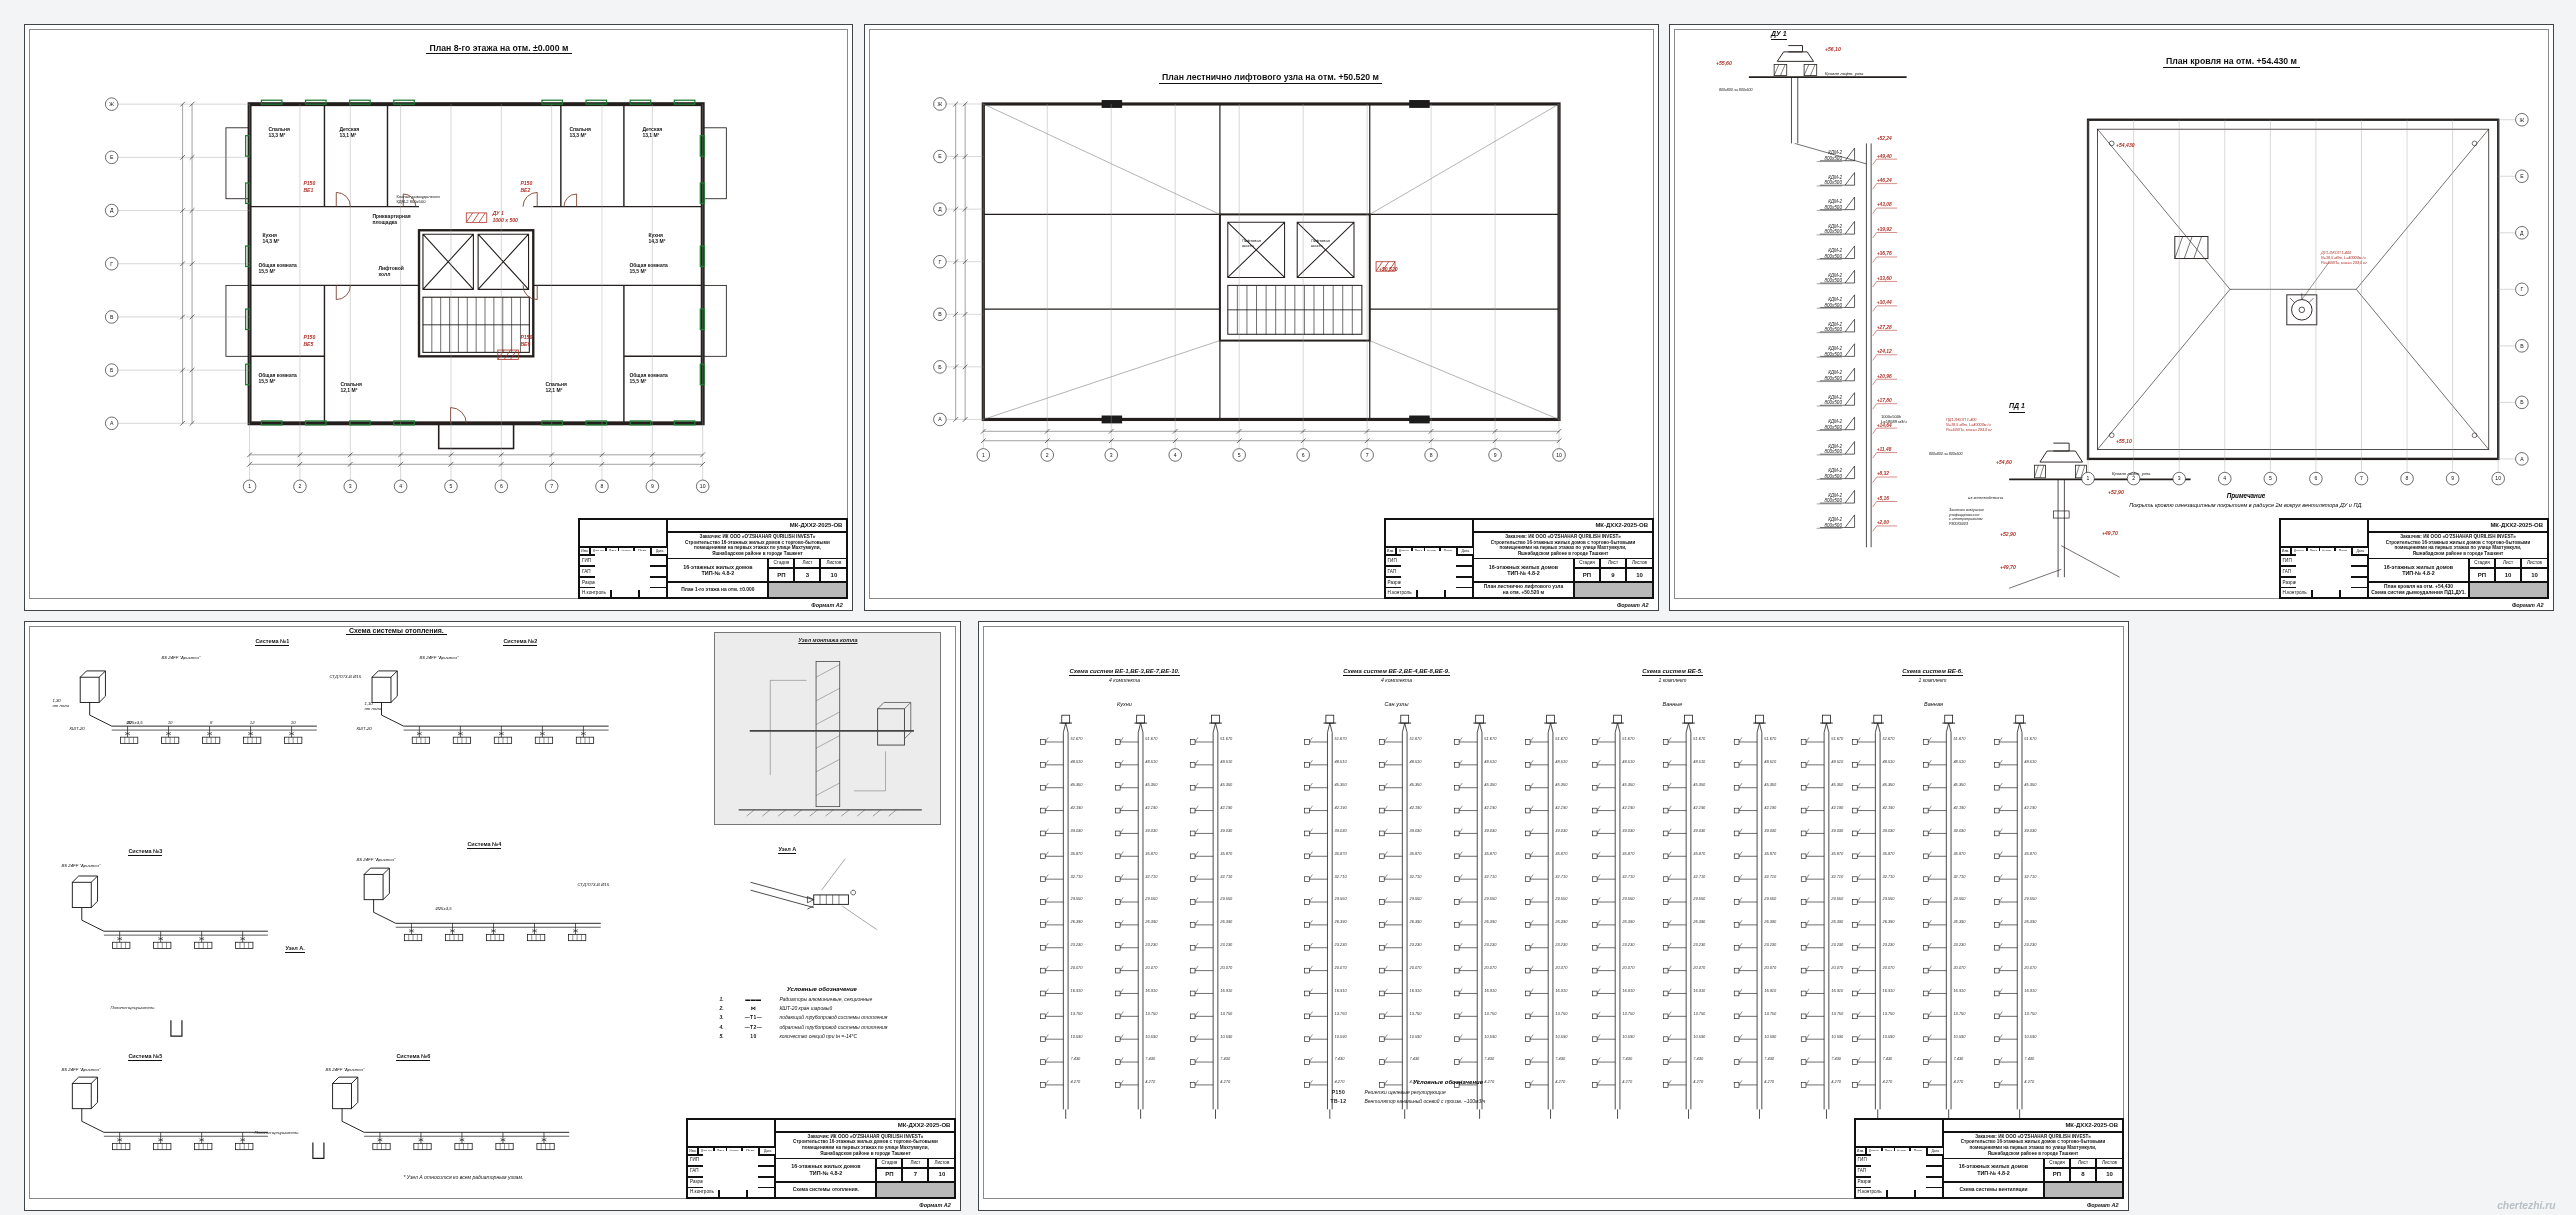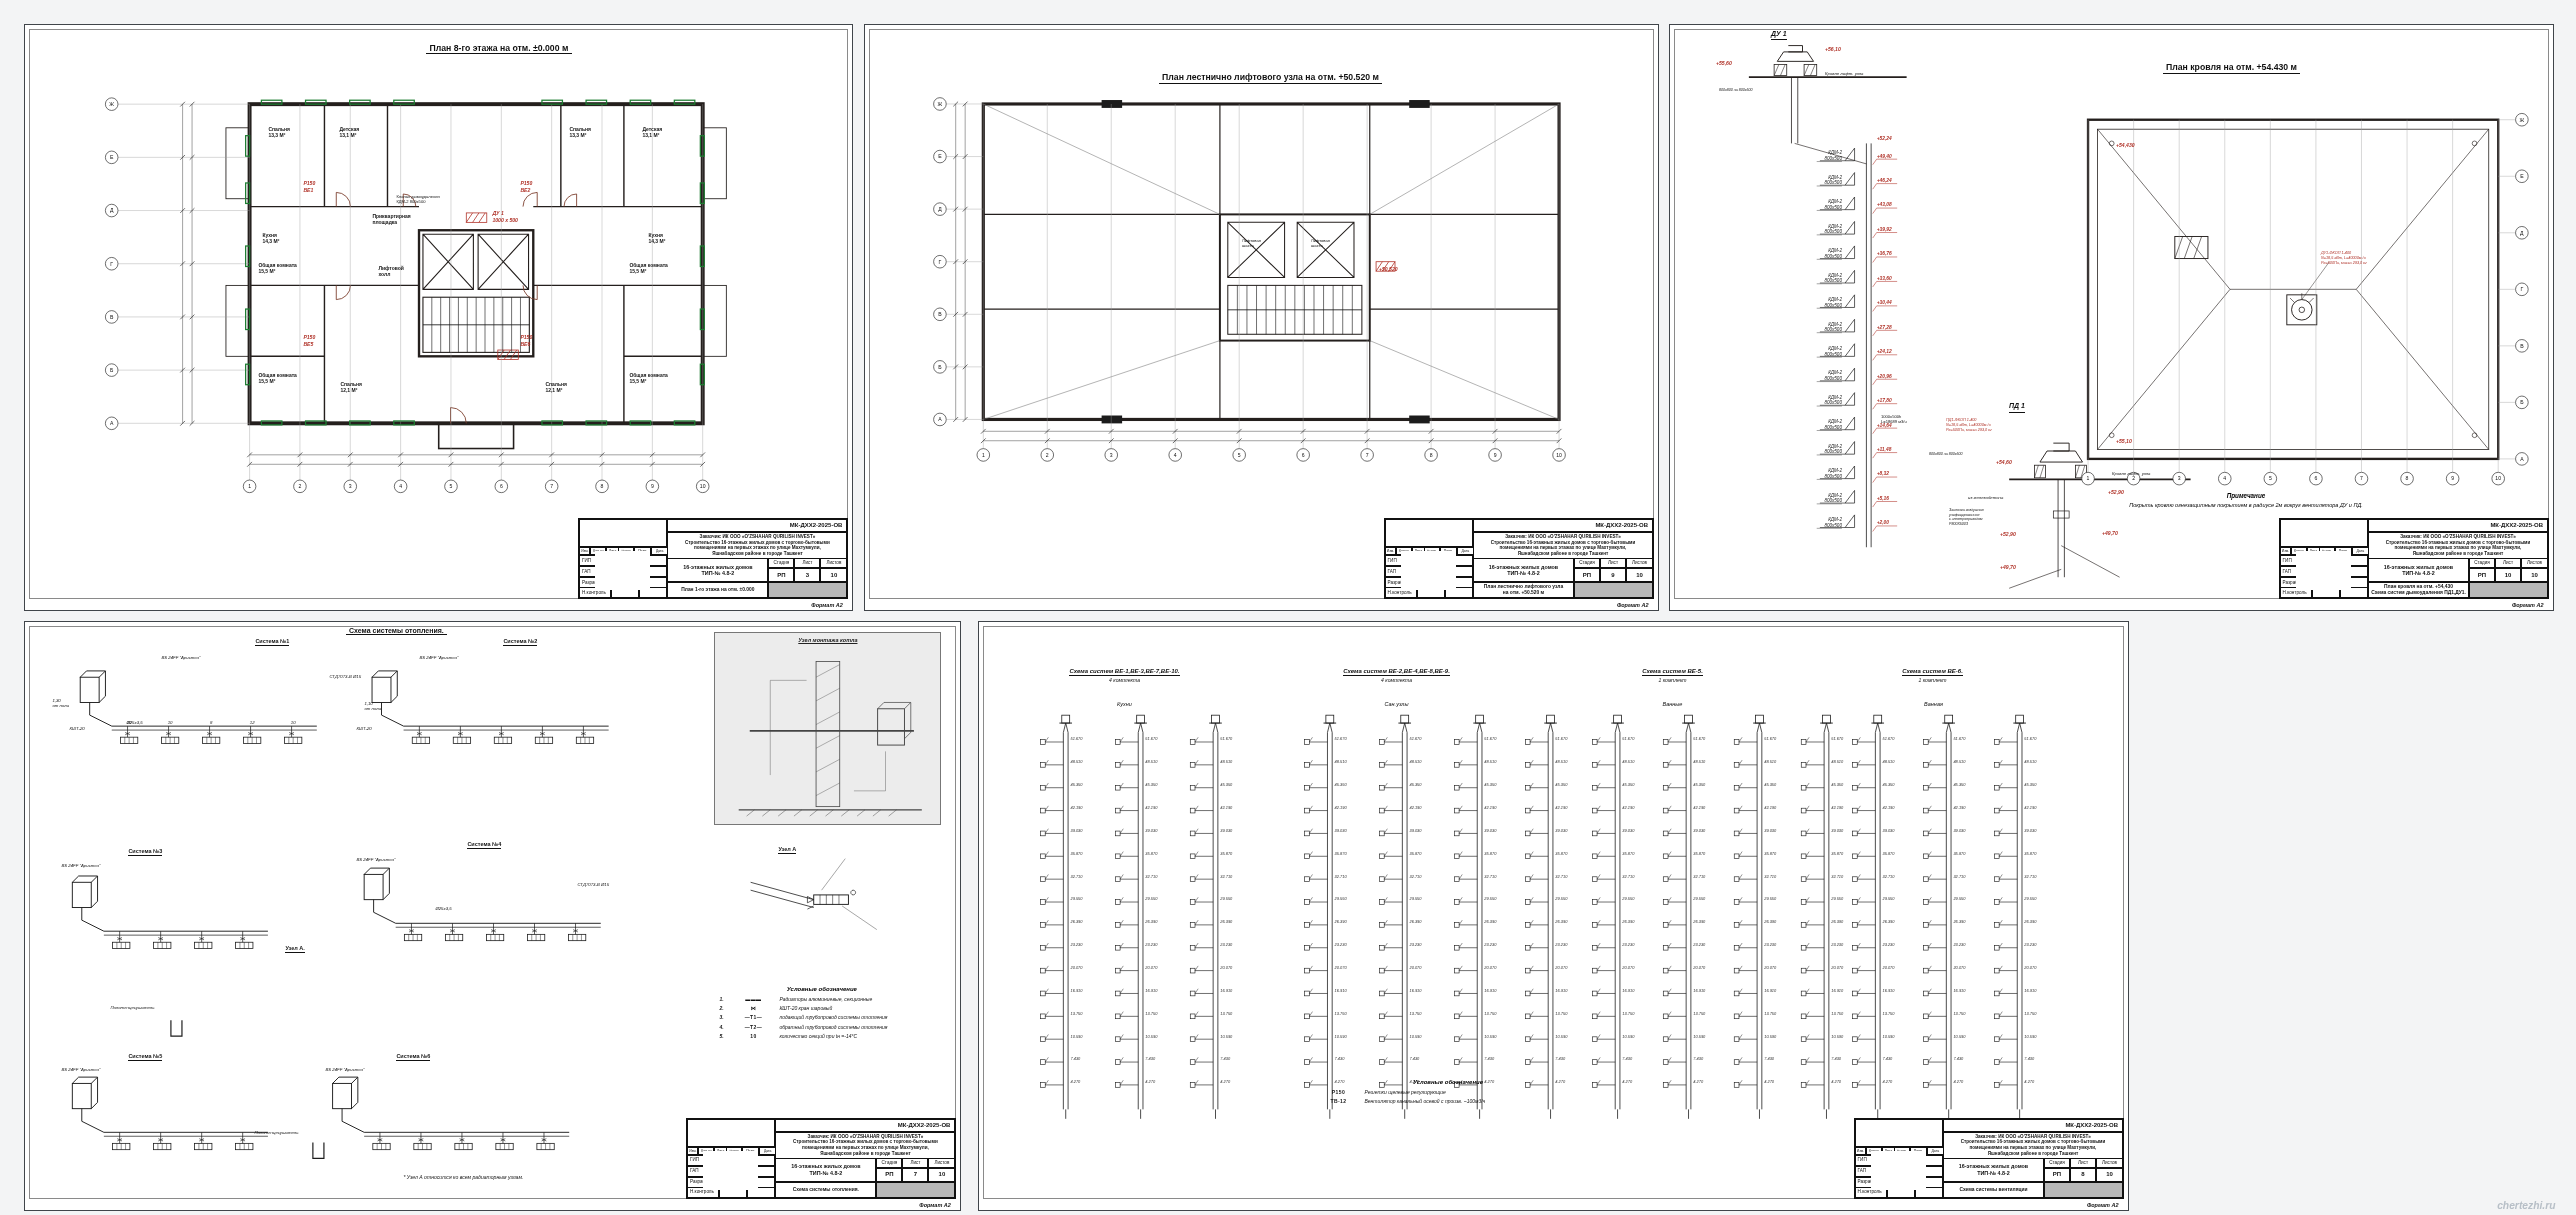--- a/index.html
+++ b/index.html
@@ -515,21 +515,21 @@
       <div class="sc " style="left: 32px; top: 58px; width: 28px; height: 10.6px;"></div>
       <div class="sc " style="left: 60px; top: 58px; width: 28px; height: 10.6px;"></div>
       <div class="sc role" style="left: 0px; top: 68px; width: 32px; height: 10.6px;">Н.контроль</div>
       <div class="sc " style="left: 32px; top: 68px; width: 28px; height: 10.6px;"></div>
       <div class="sc " style="left: 60px; top: 68px; width: 28px; height: 10.6px;"></div>
       <div class="patch"></div>
     </div>
   </div>
 
 <div class="sheet" id="s3" style="left:1669px;top:24.4px;width:885px;height:587px">
-  <div class="sheet-title" style="left:404px;top:37px;width:315px"><span>План кровля на отм. +54.430 м</span></div>
+  <div class="sheet-title" style="left:404px;top:31px;width:315px"><span>План кровля на отм. +54.430 м</span></div>
   <svg id="svg3" width="885" height="587" viewBox="0 0 1122 744">
     <g stroke="#241f1d" fill="none">
       <rect x="530" y="120" width="520" height="430" stroke-width="3"></rect>
       <rect x="542" y="132" width="496" height="406" stroke-width="1"></rect>
       <path stroke-width="0.8" d="M542 132L710 335 M1038 132L870 335 M542 538L710 335 M1038 538L870 335 M710 335H870"></path>
       <rect x="640" y="268" width="42" height="28" stroke-width="1.2"></rect>
       <path stroke-width="0.8" d="M640 296l10 -28 M652 296l10 -28 M664 296l10 -28"></path>
       <rect x="782" y="342" width="38" height="38" stroke-width="1.2"></rect>
       <circle cx="801" cy="361" r="13" stroke-width="1.2"></circle>
       <circle cx="801" cy="361" r="3.5" stroke-width="1"></circle>

